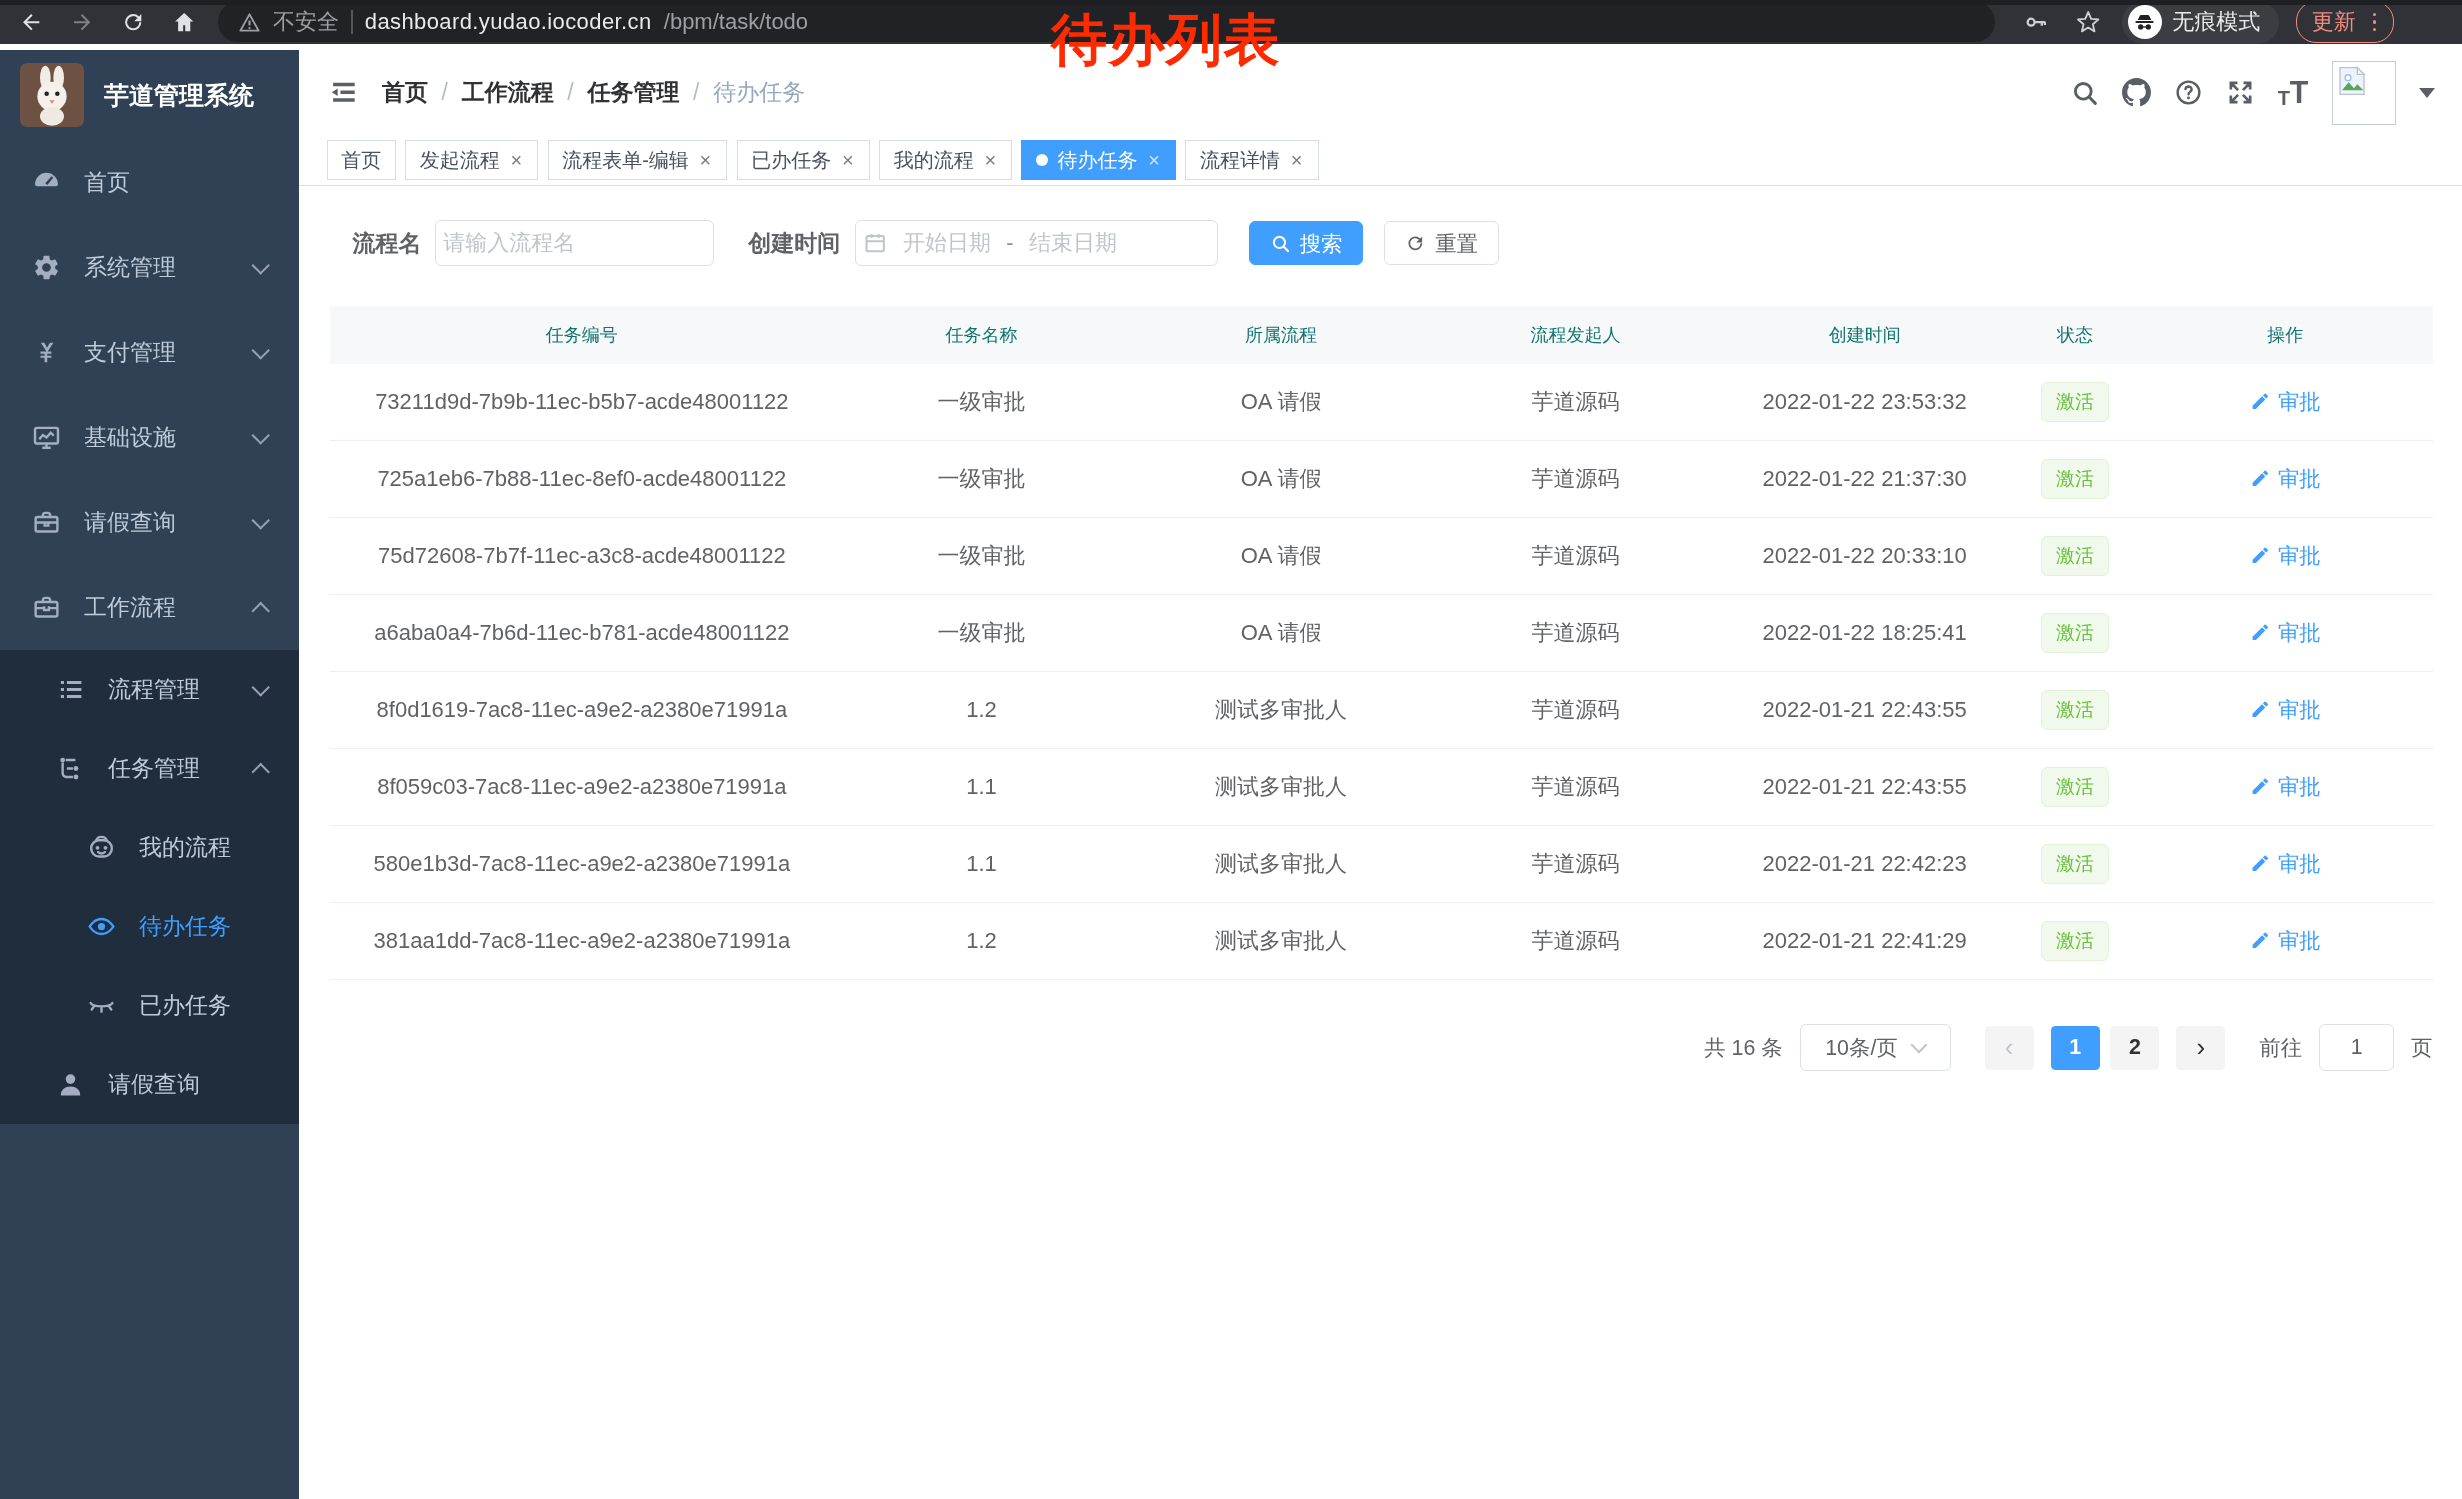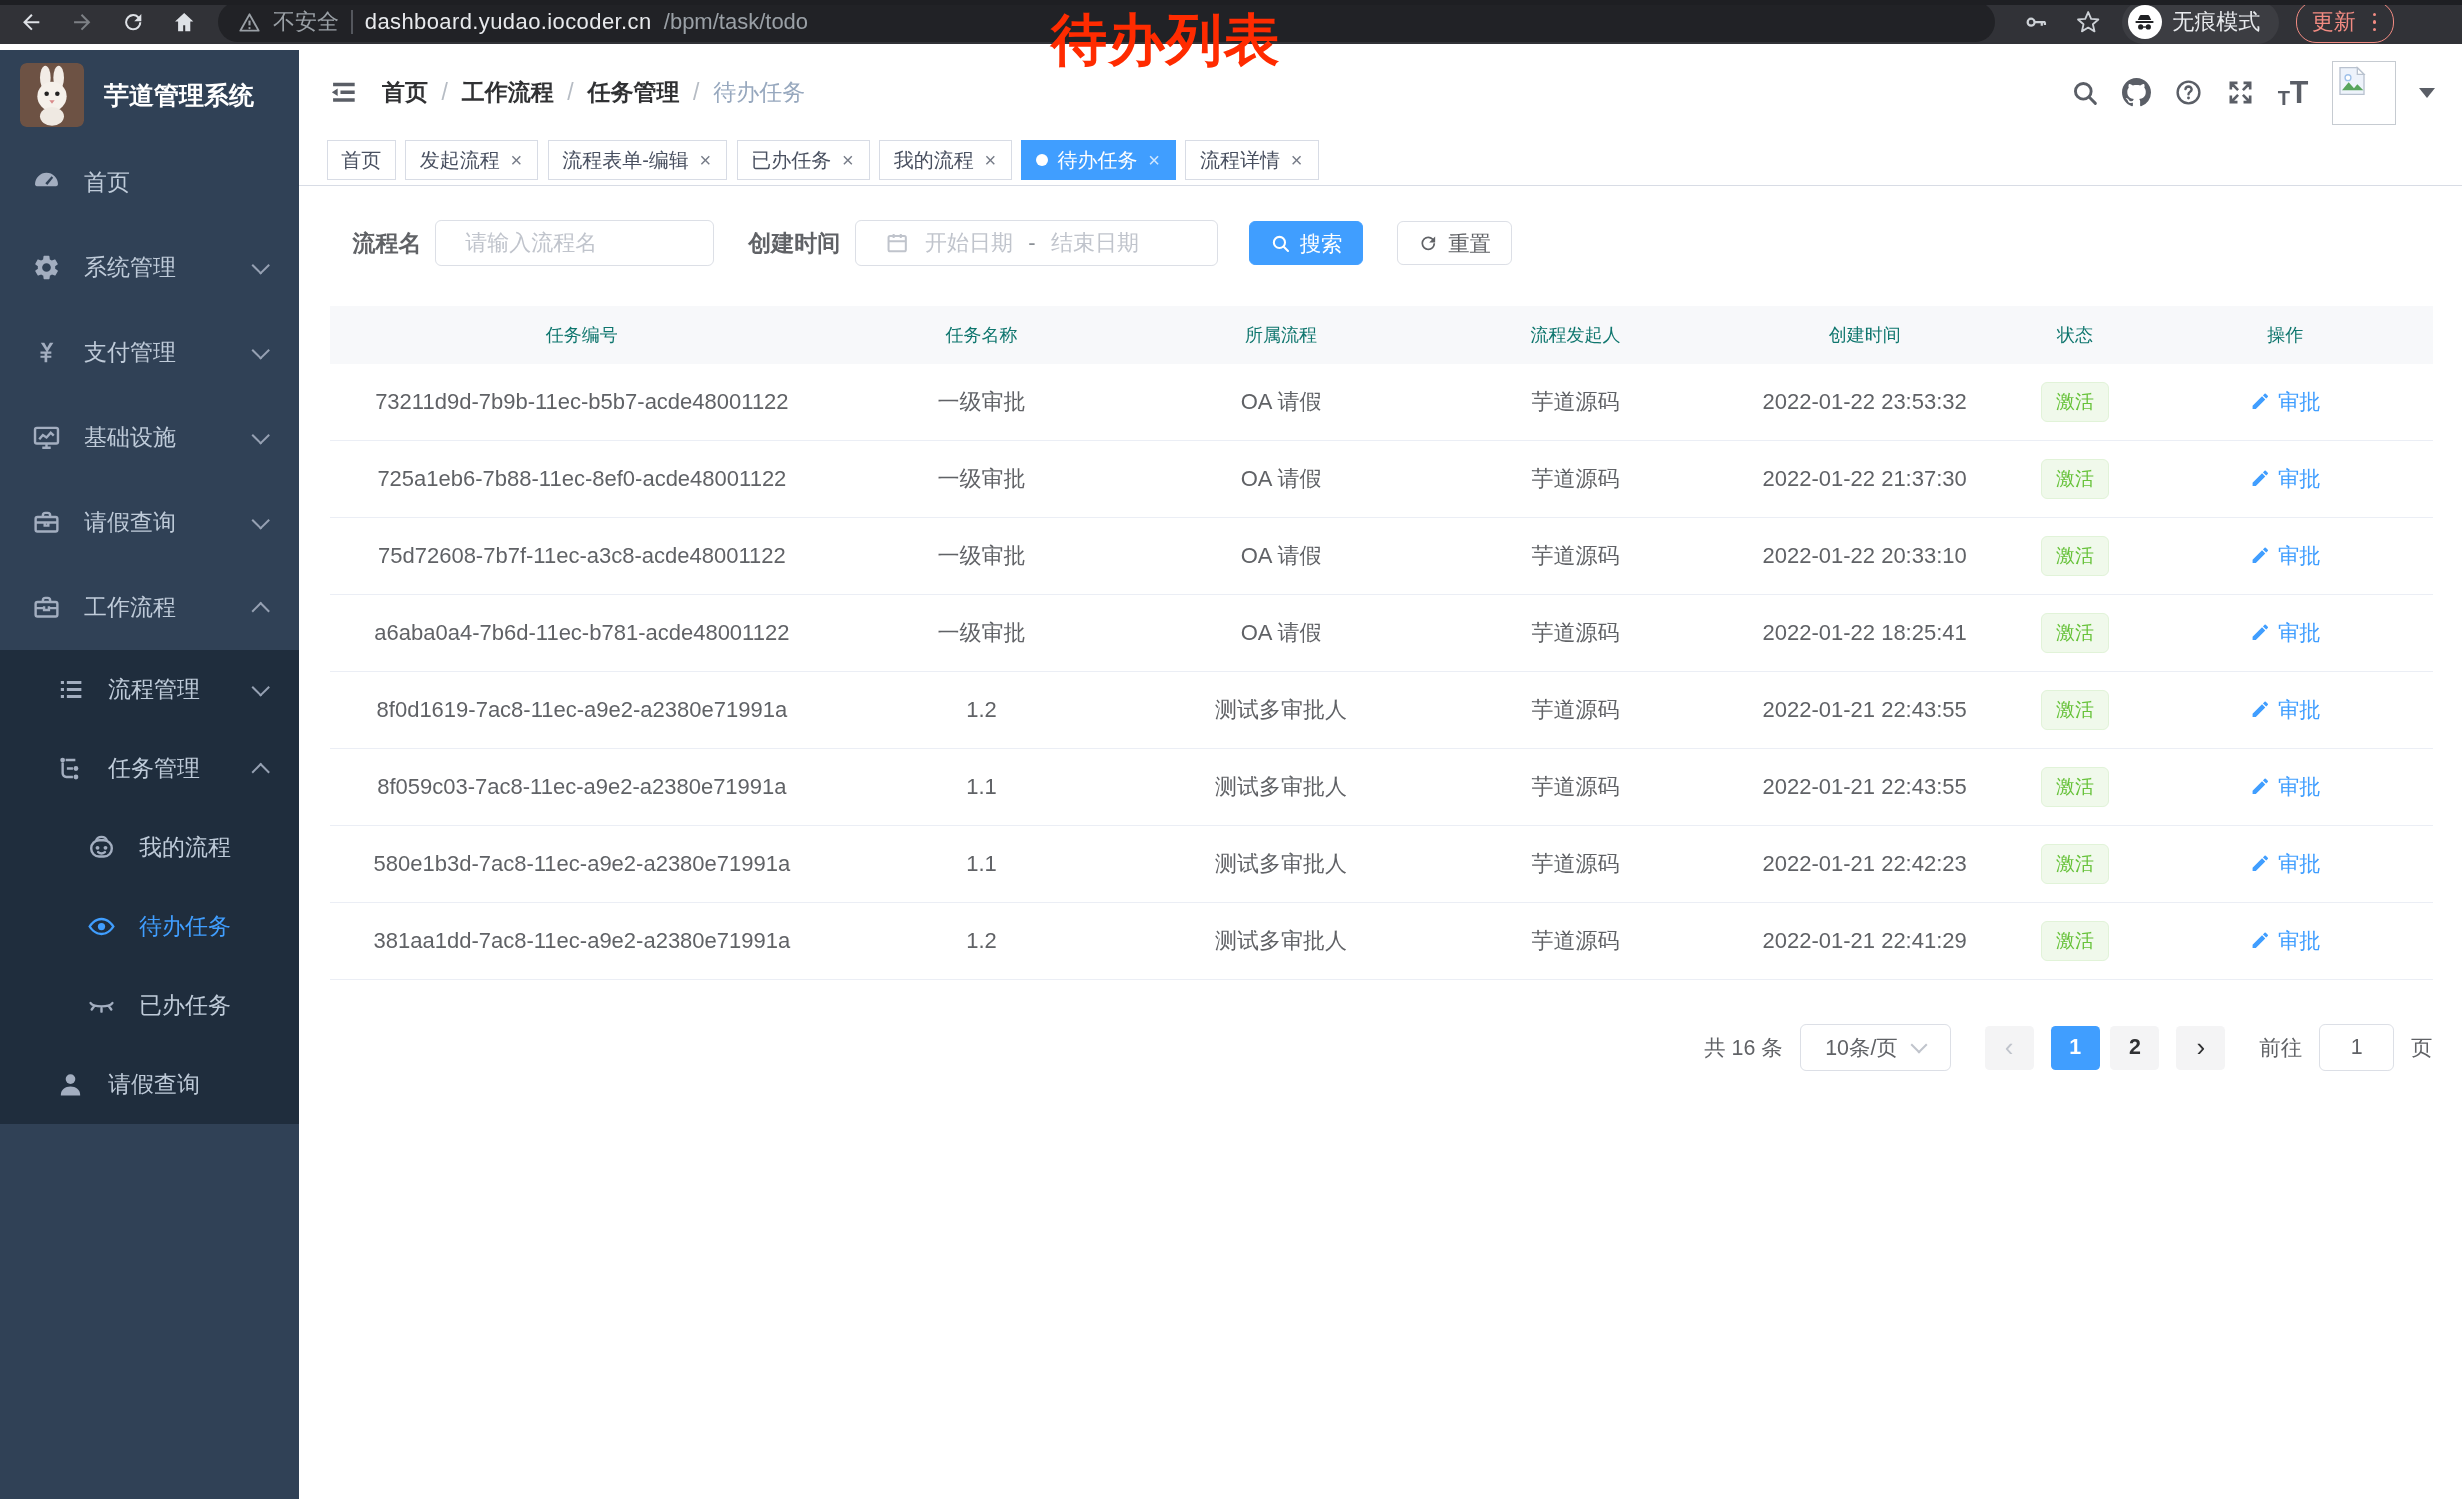--- a/index.html
+++ b/index.html
@@ -74,30 +74,30 @@
        background:#fff;color:#495060;font-size:20px;cursor:pointer;box-sizing:border-box;white-space:nowrap;}
   .tab .dot{width:12.2px;height:12.2px;border-radius:50%;background:#fff;display:none;}
   .tab.active{background:#409eff;border-color:#409eff;color:#fff;}
   .tab.active .dot{display:block;}
   .tab .x{font-size:20px;line-height:1;color:inherit;opacity:.75;padding:1.5px;}
   
   .content{padding:34px 29px 0 30.5px;}
   .filters{display:flex;align-items:center;padding-left:23px;margin-bottom:40px;font-size:23px;color:#606266;}
   .f-label{font-weight:700;margin-right:13.7px;white-space:nowrap;}
   .finput{height:46px;border:1.5px solid #dcdfe6;border-radius:6.1px;background:#fff;display:flex;
-          align-items:center;padding:0 29px;box-sizing:border-box;color:#c0c4cc;font-size:22px;cursor:text;}
+          align-items:center;padding:0 7px;box-sizing:border-box;color:#c0c4cc;font-size:22px;cursor:text;}
   .finput.name{width:279px;margin-right:34px;}
   .daterange{width:363px;gap:15.3px;margin-left:1.5px;}
   .daterange .ic{width:24.4px;height:24.4px;color:#c0c4cc;flex:0 0 auto;}
   .dr-sep{color:#8b9096;}
   .btn{height:44px;border-radius:6.1px;display:flex;align-items:center;gap:9.2px;padding:0 20px;
        font-size:21.4px;cursor:pointer;box-sizing:border-box;white-space:nowrap;}
   .btn .ic{width:20.6px;height:20.6px;}
   .btn.primary{background:#409eff;color:#fff;border:1.5px solid #409eff;margin-left:30.5px;}
-  .btn.plain{background:#fff;color:#606266;border:1.5px solid #dcdfe6;margin-left:34px;}
+  .btn.plain{background:#fff;color:#606266;border:1.5px solid #dcdfe6;margin-left:21px;}
   table.grid{width:2103px;border-collapse:collapse;table-layout:fixed;font-size:22px;color:#606266;}
   .grid th{height:56px;background:#f7f8fa;color:#0f766e;font-weight:400;font-size:18px;text-align:center;}
   .grid td{height:74px;border-bottom:1.5px solid #ebeef5;text-align:center;overflow:hidden;white-space:nowrap;}
   .tag-success{display:inline-flex;align-items:center;height:38px;padding:0 13.7px;border-radius:6.1px;
                background:#f0f9eb;border:1.5px solid #e1f3d8;color:#67c23a;font-size:19px;}
   .approve{display:inline-flex;align-items:center;gap:7.6px;color:#409eff;font-size:21.4px;cursor:pointer;}
   .approve .ic{width:20.6px;height:20.6px;}
   
   .pagination{width:2103px;display:flex;align-items:center;justify-content:flex-end;gap:17px;
               margin-top:44px;font-size:21.4px;color:#606266;}

